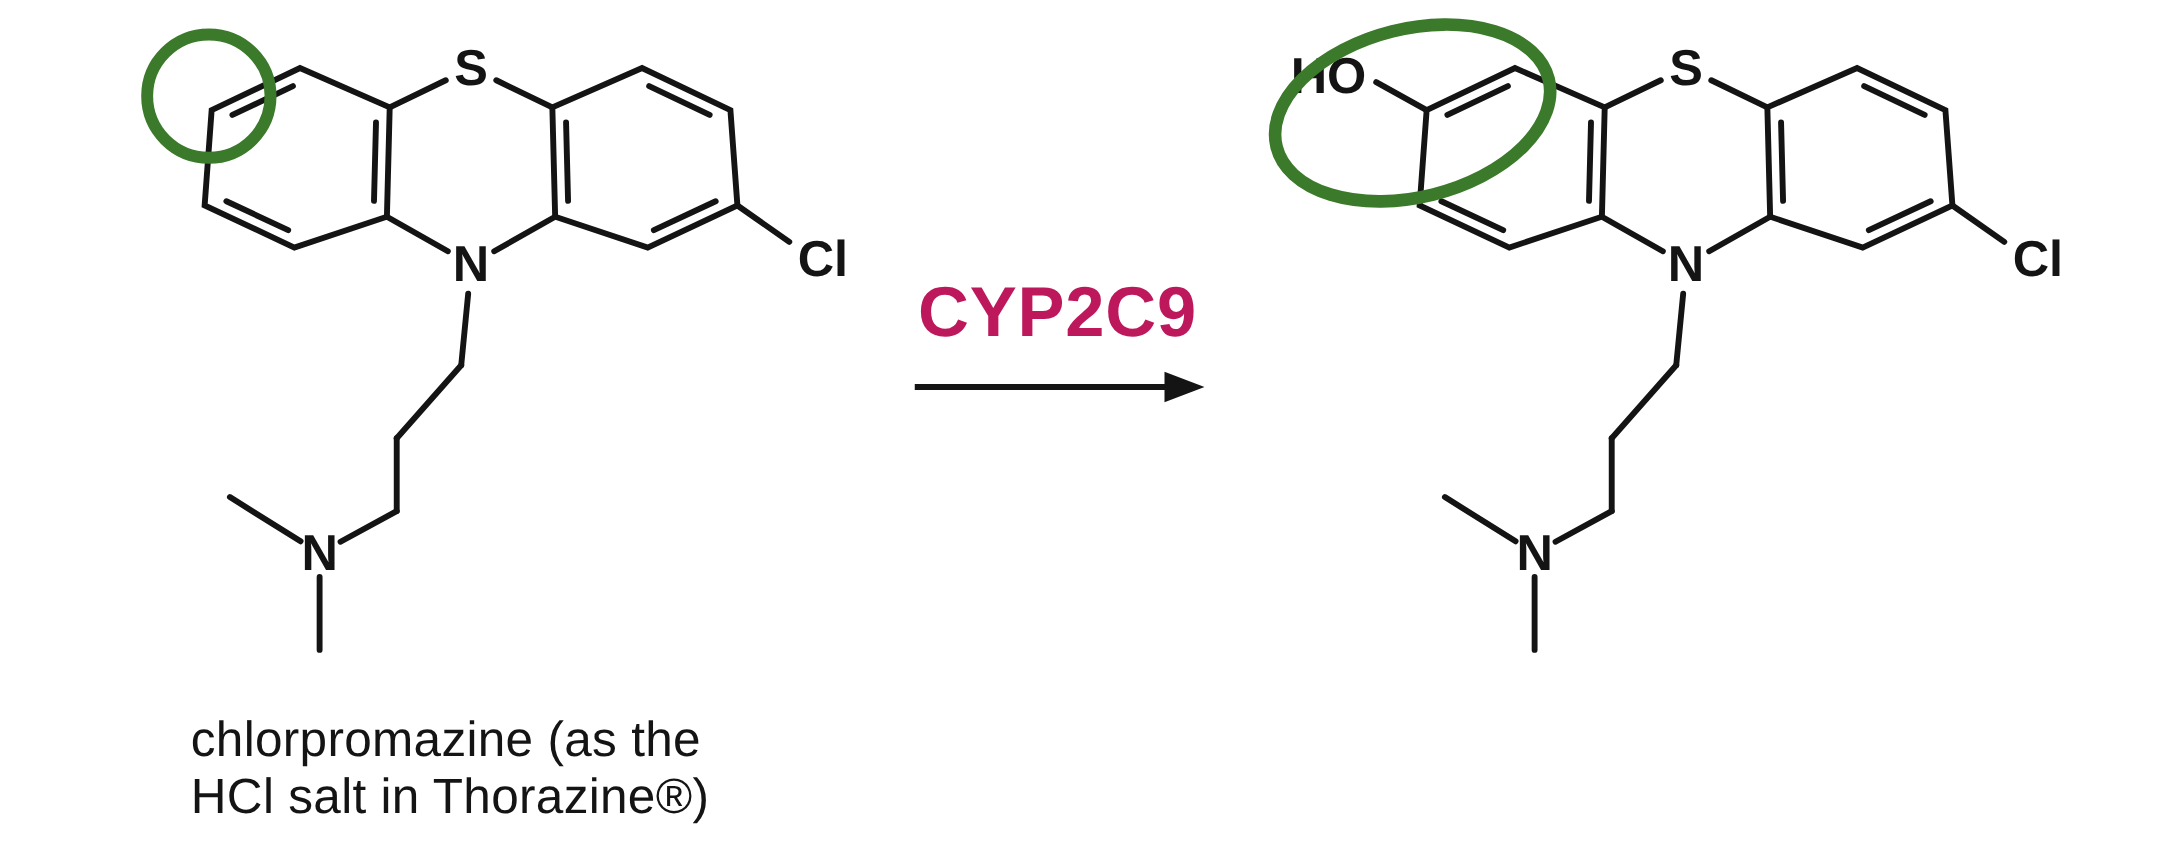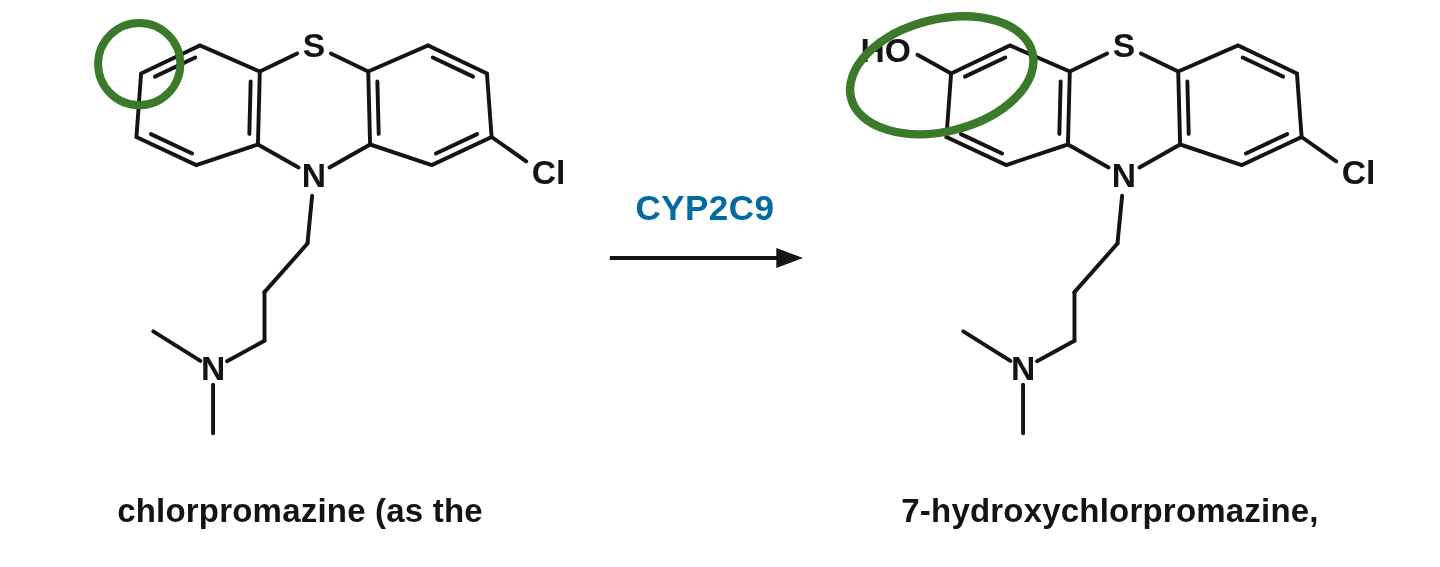--- a/index.html
+++ b/index.html
@@ -13,31 +13,31 @@
     display: flex; flex-direction: row; align-items: flex-start;
     padding: 8px 0 0 10px; width: 1430px; height: 559px;
   }
   .molecule-block {
     width: 580px; flex: 0 0 auto;
     display: flex; flex-direction: column; align-items: center;
   }
   .molecule-block svg.structure { width: 580px; height: 458px; display: block; }
   svg text { font-family: "Liberation Sans", "DejaVu Sans", sans-serif; }
   .caption {
-    margin-top: 26px; text-align: left;
-    font-weight: bold; font-size: 33px; line-height: 38px;
+    margin-top: 8px; text-align: left;
+    font-weight: normal; font-size: 33px; line-height: 38px;
     color: #141414; letter-spacing: 0.2px;
   }
   .middle-block {
     width: 230px; flex: 0 0 auto;
     display: flex; flex-direction: column; align-items: center;
     margin-top: 180px;
   }
   .enzyme-label {
-    font-weight: bold; font-size: 35px; color: #0369a1; letter-spacing: 0.5px;
+    font-weight: bold; font-size: 47px; color: #be185d; letter-spacing: 0.5px;
     height: 40px; line-height: 40px;
   }
   .arrow-svg { width: 195px; height: 40px; margin-top: 10px; display: block; }
 </style>
 </head>
 <body>
 
 <div class="page">
 
   <div class="molecule-block">
@@ -64,20 +64,21 @@
           <line x1="515.0081819169686" y1="138.00574945516712" x2="551.9918180830314" y2="163.99425054483288"></line>
         </g>
         <text x="325" y="52" text-anchor="middle" font-size="36" font-weight="bold" fill="#141414">S</text>
         <text x="325" y="192" text-anchor="middle" font-size="36" font-weight="bold" fill="#141414">N</text>
         <text x="217" y="398" text-anchor="middle" font-size="36" font-weight="bold" fill="#141414">N</text>
         <text x="558" y="188" text-anchor="start" font-size="36" font-weight="bold" fill="#141414">Cl</text>
         <circle cx="138" cy="60" r="44" stroke="#3b7a2a" stroke-width="8.5" fill="none"></circle>
       </svg>
     <div class="caption">
       <div>chlorpromazine (as the</div>
+      <div>HCl salt in Thorazine®)</div>
     </div>
   </div>
 
   <div class="middle-block">
     <div class="enzyme-label">CYP2C9</div>
     <svg class="arrow-svg" viewBox="0 0 212 40">
       <line x1="2" y1="20" x2="186" y2="20" stroke="#141414" stroke-width="4.5"></line>
       <polygon points="183,9 212,20 183,31" fill="#141414"></polygon>
     </svg>
   </div>
@@ -107,17 +108,16 @@
           <line x1="139.9912584272388" y1="69.99514357068821" x2="104.00874157276121" y2="50.004856429311786"></line>
         </g>
         <text x="325" y="52" text-anchor="middle" font-size="36" font-weight="bold" fill="#141414">S</text>
         <text x="325" y="192" text-anchor="middle" font-size="36" font-weight="bold" fill="#141414">N</text>
         <text x="217" y="398" text-anchor="middle" font-size="36" font-weight="bold" fill="#141414">N</text>
         <text x="558" y="188" text-anchor="start" font-size="36" font-weight="bold" fill="#141414">Cl</text>
         <text x="97" y="58" text-anchor="end" font-size="36" font-weight="bold" fill="#141414">HO</text>
         <ellipse cx="130" cy="72" rx="100" ry="60" transform="rotate(-14 130 72)" stroke="#3b7a2a" stroke-width="9" fill="none"></ellipse>
       </svg>
     <div class="caption">
-      <div>7-hydroxychlorpromazine,</div>
     </div>
   </div>
 
 </div>
 
 </body></html>

